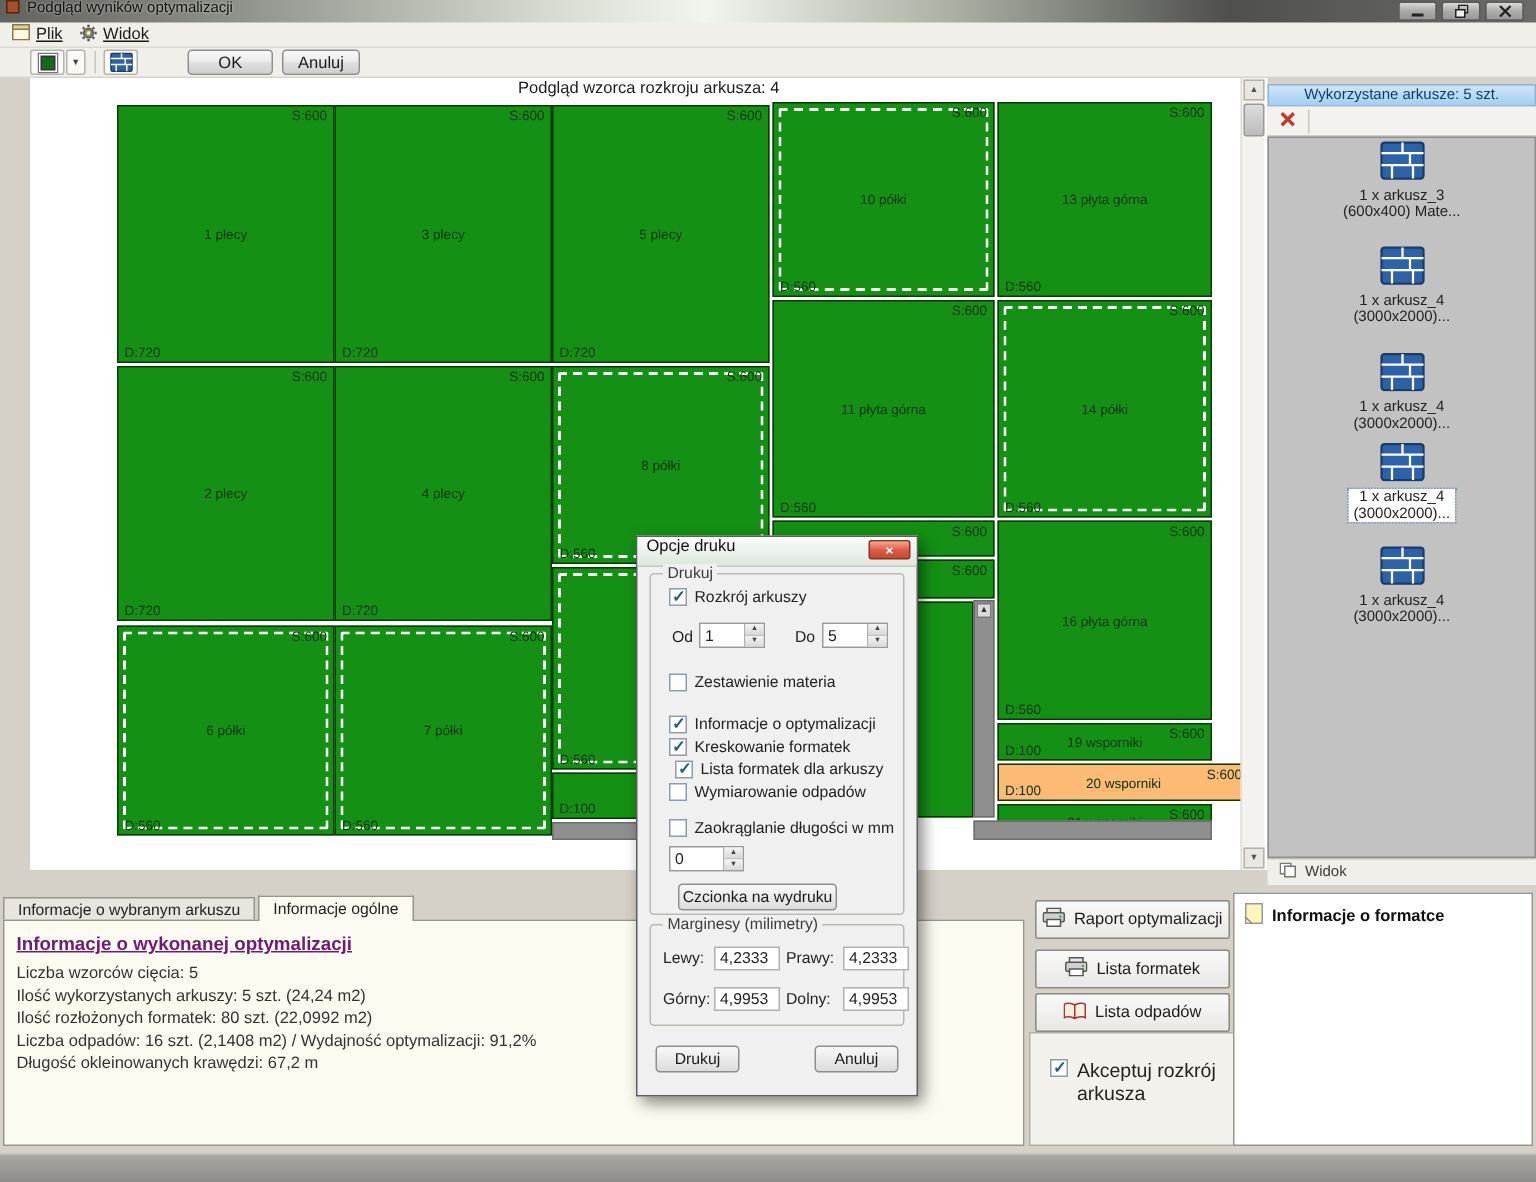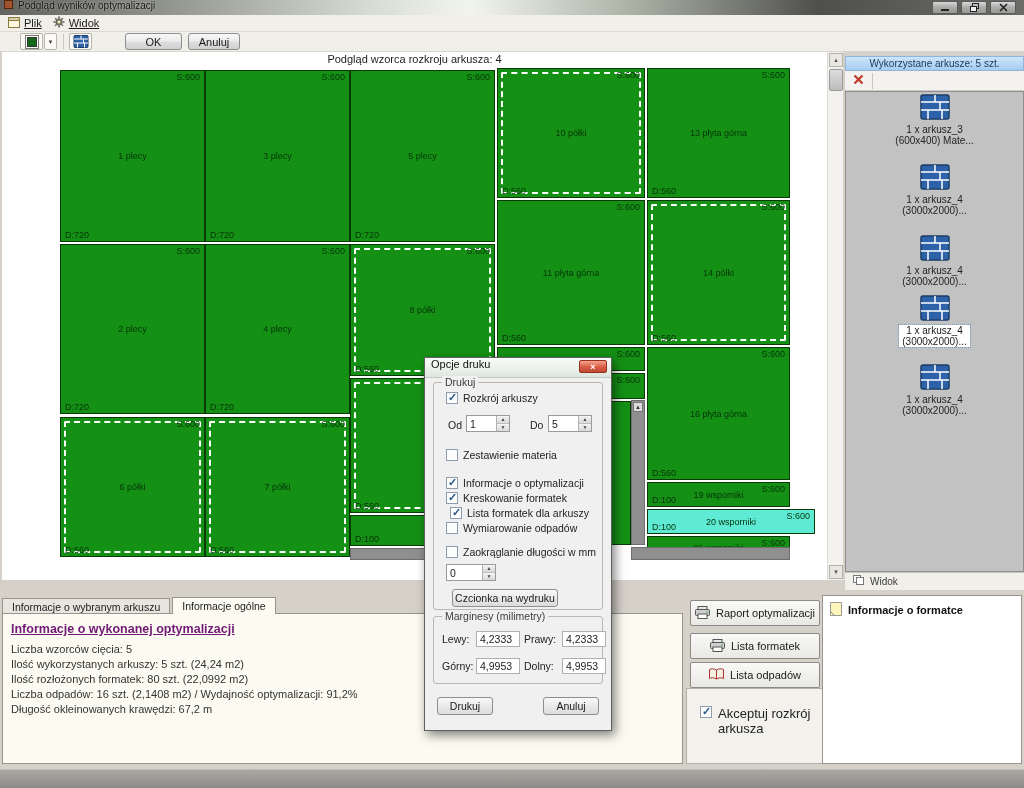--- a/index.html
+++ b/index.html
@@ -30,21 +30,21 @@
     border:1px solid #b7b4ac; border-radius:2px; background:#fbfaf7; margin-right:1px; }
   .tbtn.icon { width:23px; }
   .tbtn.drop { width:13px; font-size:6px; color:#444; }
   .tsep { width:1px; height:15px; background:#c9c6bf; margin:0 5px; }
   .wbtn7 { height:17px; font-family:"Liberation Sans",sans-serif; font-size:11px; color:#1a1a1a;
     border:1px solid #8e8e8e; border-radius:3px;
     background:linear-gradient(#f8f8f8,#ececec 45%,#dddddd 55%,#d0d0d0); }
   .wbtn7.ok { width:57px; margin-left:32px; }
   .wbtn7.cancel2 { width:52px; margin-left:6px; }
   
-  .canvas { position:absolute; left:2px; top:52px; width:825px; height:528px; background:#ffffff; overflow:hidden;padding-left:16px; }
+  .canvas { position:absolute; left:20px; top:52px; width:825px; height:528px; background:#ffffff; overflow:hidden;padding-left:16px; }
   .canvas-header { position:absolute; left:0; top:1px; width:100%; text-align:center; font-size:11px; color:#1c1c1c; }
   .panel { position:absolute; background:#149114; border:1px solid #0b3a08; color:#06330a; }
   .dashline { position:absolute; left:3px; top:3px; right:3px; bottom:3px; border:2px dashed #ffffff; border-radius:2px; }
   .pname { position:absolute; left:0; right:0; top:50%; transform:translateY(-50%); text-align:center; font-size:9px; }
   .ps { position:absolute; top:1px; right:4px; font-size:9px; }
   .pd { position:absolute; bottom:1px; left:4px; font-size:9px; }
   .waste { position:absolute; background:#8f8f8f; border:1px solid #6d6d6d; }
   .waste-arrow { position:absolute; left:1px; top:1px; width:10px; height:10px; background:#dadada;
     border:1px solid #777; font-size:6px; line-height:9px; text-align:center; color:#333; }
   .vscroll { position:absolute; left:827px; top:52px; width:16px; height:528px; background:#f3f2ef; border-left:1px solid #dedcd6; }
@@ -263,21 +263,21 @@
     <div class="panel" style="left: 645px; top: 295px; width: 143px; height: 133px; background: rgb(20, 145, 20);">
       <span class="pname">16 płyta górna</span>
       <span class="ps">S:600</span>
       <span class="pd">D:560</span>
     </div>
     <div class="panel" style="left: 645px; top: 430px; width: 143px; height: 25px; background: rgb(20, 145, 20);">
       <span class="pname">19 wsporniki</span>
       <span class="ps">S:600</span>
       <span class="pd">D:100</span>
     </div>
-    <div class="panel" style="left: 645px; top: 457px; width: 168px; height: 25px; background: #5eead4;">
+    <div class="panel" style="left: 645px; top: 457px; width: 168px; height: 25px; background: #fdba74;">
       <span class="pname">20 wsporniki</span>
       <span class="ps">S:600</span>
       <span class="pd">D:100</span>
     </div>
     <div class="panel" style="left: 645px; top: 484px; width: 143px; height: 24px; background: rgb(20, 145, 20);">
       <span class="pname">21 wsporniki</span>
       <span class="ps">S:600</span>
       <span class="pd">D:100</span>
     </div>
     <div class="panel" style="left: 58px; top: 365px; width: 145px; height: 140px; background: rgb(20, 145, 20);">

